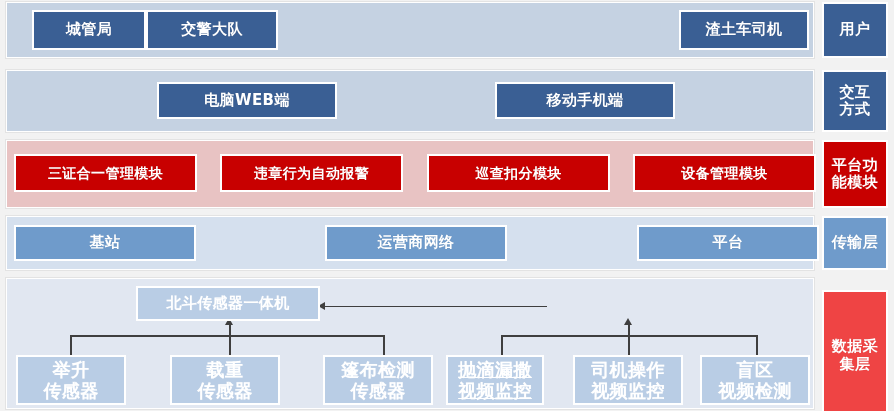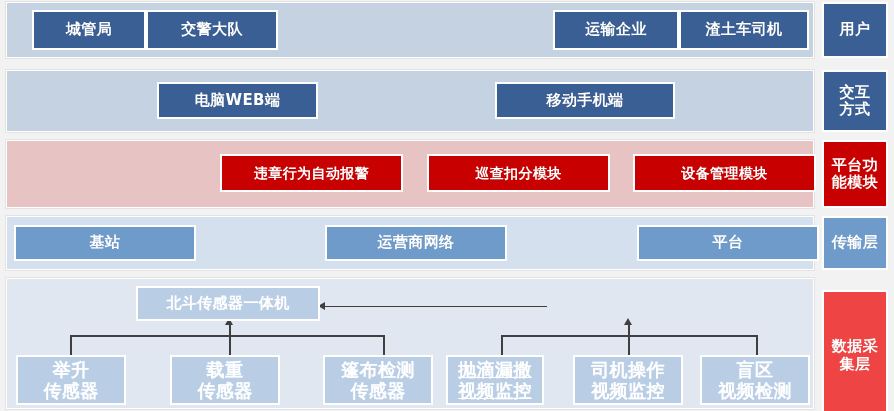--- a/index.html
+++ b/index.html
@@ -90,26 +90,26 @@
   <div class="layer-label" style="top:70px; height:62px; background:#3a5f94; white-space:pre-line;">交互
 方式</div>
   <div class="layer-label" style="top:140px; height:68px; background:#c80000; white-space:pre-line;">平台功
 能模块</div>
   <div class="layer-label" style="top:216px; height:54px; background:#6f9bcb;">传输层</div>
   <div class="layer-label" style="top:290px; height:131px; background:#ef4444; white-space:pre-line;">数据采
 集层</div>
 
   <div class="node dark" style="left:32px; top:10px; width:114px; height:40px;">城管局</div>
   <div class="node dark" style="left:146px; top:10px; width:132px; height:40px;">交警大队</div>
-  <div class="node dark" style="left:553px; top:10px; width:126px; height:40px;">运输企业</div>
   <div class="node dark" style="left:679px; top:10px; width:130px; height:40px;">渣土车司机</div>
 
-  <div class="node dark" style="left:157px; top:82px; width:161px; height:37px;">电脑WEB端</div>
+  <div class="node dark" style="left:157px; top:82px; width:180px; height:37px;">电脑WEB端</div>
   <div class="node dark" style="left:495px; top:82px; width:180px; height:37px;">移动手机端</div>
 
+  <div class="node red" style="left:14px; top:154px; width:183px; height:38px;">三证合一管理模块</div>
   <div class="node red" style="left:220px; top:154px; width:183px; height:38px;">违章行为自动报警</div>
   <div class="node red" style="left:427px; top:154px; width:183px; height:38px;">巡查扣分模块</div>
   <div class="node red" style="left:633px; top:154px; width:183px; height:38px;">设备管理模块</div>
 
   <div class="node mid" style="left:14px; top:225px; width:182px; height:36px;">基站</div>
   <div class="node mid" style="left:325px; top:225px; width:182px; height:36px;">运营商网络</div>
   <div class="node mid" style="left:637px; top:225px; width:182px; height:36px;">平台</div>
 
   <div class="conn h" style="left:323px; top:305.5px; width:224px;"></div>
   <div class="arrow-left" style="left:318px; top:301.5px;"></div>

